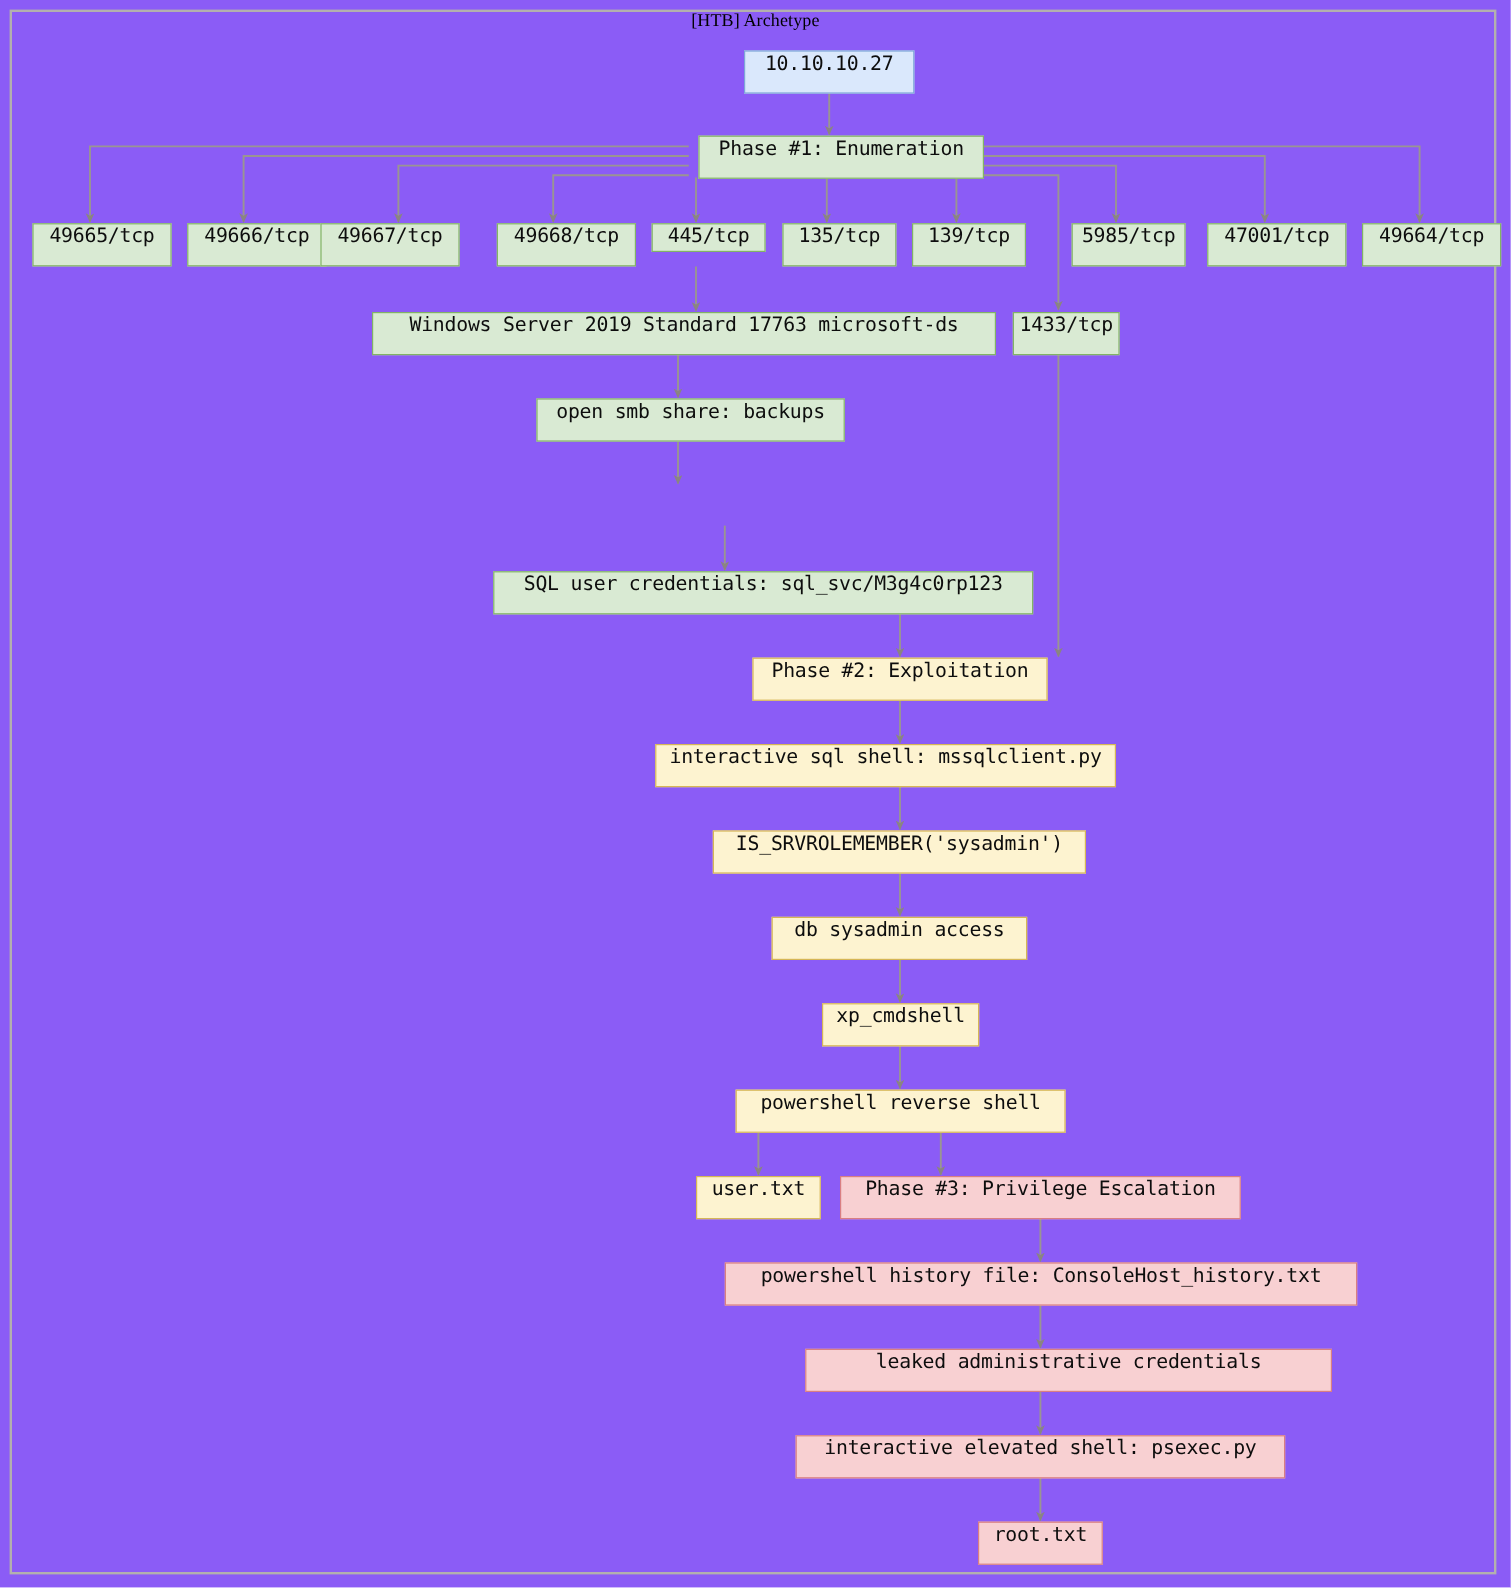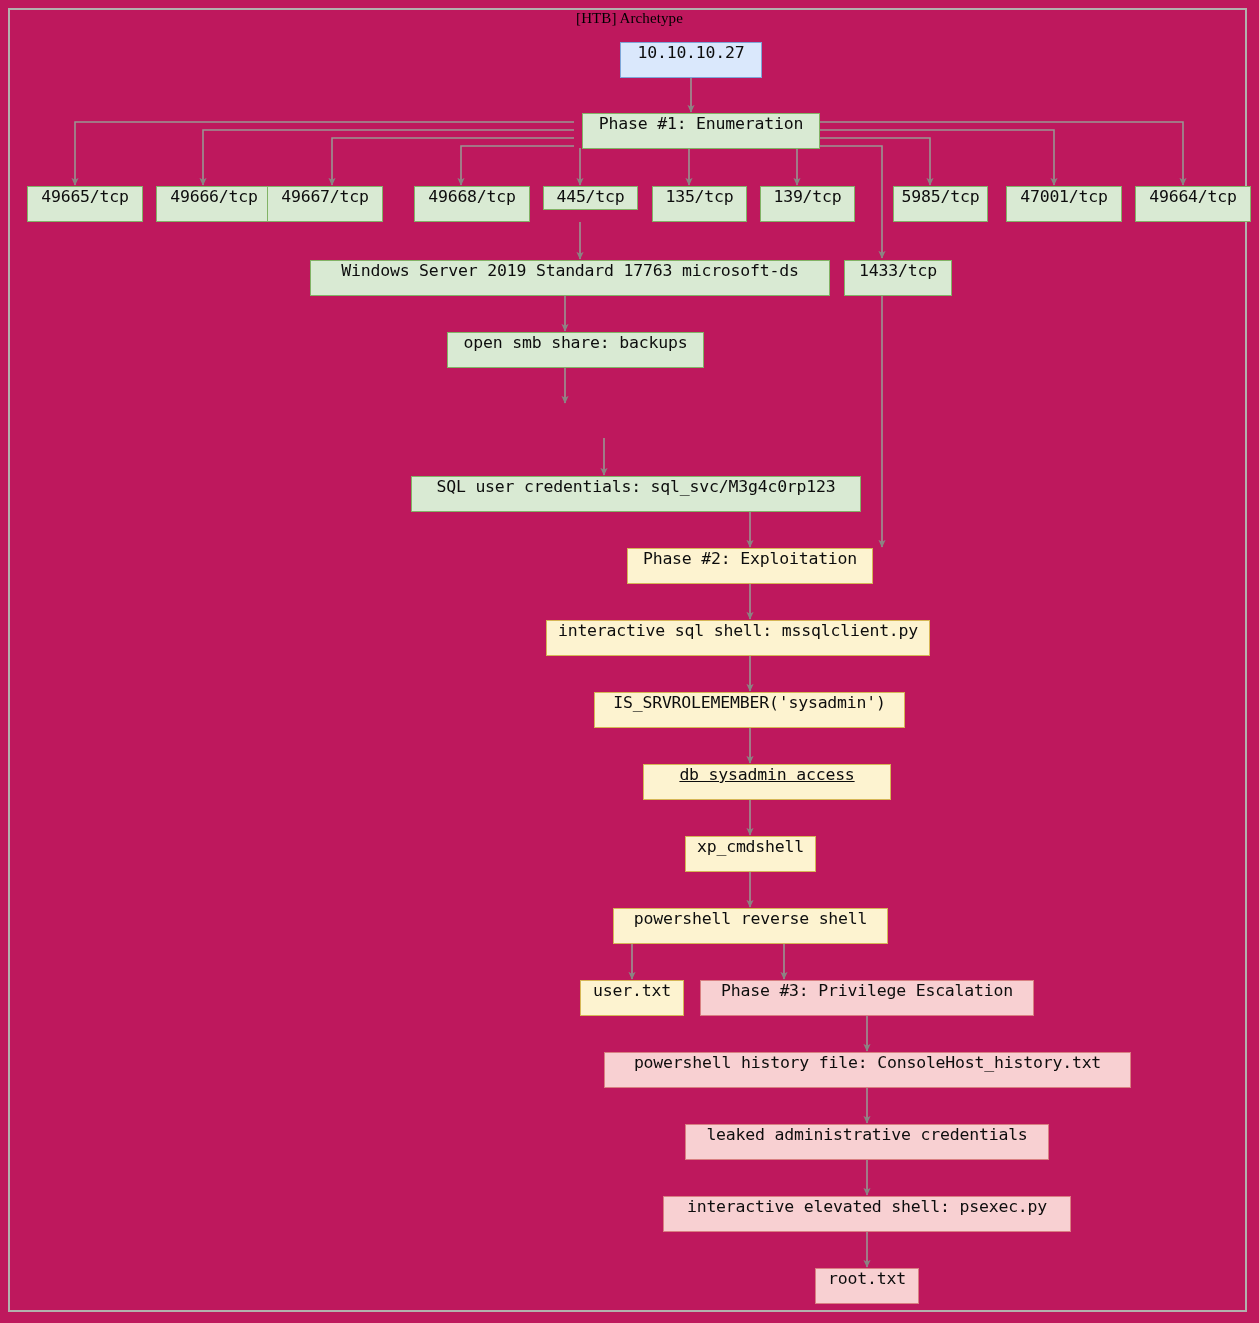--- a/index.html
+++ b/index.html
@@ -7,21 +7,21 @@
     padding: 0;
     background: #ffffff;
   }
   body {
     font-family: "Liberation Sans", sans-serif;
   }
   #canvas {
     position: relative;
     width: 1259px;
     height: 1323px;
-    background: #be185d;
+    background: #8b5cf6;
     overflow: hidden;
   }
   #diagram-frame {
     position: absolute;
     left: 8px;
     top: 8px;
     width: 1239px;
     height: 1304px;
     border: 2px solid #b3b0ae;
     box-sizing: border-box;
@@ -169,21 +169,21 @@
   <div class="node green" style="left:996px; top:186px; width:116px; height:36px;">
     <span>47001/tcp</span>
   </div>
   <div class="node green" style="left:1125px; top:186px; width:116px; height:36px;">
     <span>49664/tcp</span>
   </div>
 
   <div class="node green" style="left:300px; top:260px; width:520px; height:36px;">
     <span>Windows Server 2019 Standard 17763 microsoft-ds</span>
   </div>
-  <div class="node green" style="left:834px; top:260px; width:108px; height:36px;">
+  <div class="node green" style="left:834px; top:260px; width:89px; height:36px;">
     <span>1433/tcp</span>
   </div>
 
   <div class="node green" style="left:437px; top:332px; width:257px; height:36px;">
     <span>open smb share: backups</span>
   </div>
 
 
   <div class="node green" style="left:401px; top:476px; width:450px; height:36px;">
     <span>SQL user credentials: sql_svc/M3g4c0rp123</span>
@@ -194,21 +194,21 @@
   </div>
 
   <div class="node yellow" style="left:546px; top:620px; width:384px; height:36px;">
     <span>interactive sql shell: mssqlclient.py</span>
   </div>
 
   <div class="node yellow" style="left:594px; top:692px; width:311px; height:36px;">
     <span>IS_SRVROLEMEMBER('sysadmin')</span>
   </div>
 
-  <div class="node yellow" style="left:643px; top:764px; width:248px; height:36px;text-decoration:underline;">
+  <div class="node yellow" style="left:643px; top:764px; width:213px; height:36px;">
     <span>db sysadmin access</span>
   </div>
 
   <div class="node yellow" style="left:685px; top:836px; width:131px; height:36px;">
     <span>xp_cmdshell</span>
   </div>
 
   <div class="node yellow" style="left:613px; top:908px; width:275px; height:36px;">
     <span>powershell reverse shell</span>
   </div>
@@ -218,21 +218,21 @@
   </div>
 
   <div class="node red" style="left:700px; top:980px; width:334px; height:36px;">
     <span>Phase #3: Privilege Escalation</span>
   </div>
 
   <div class="node red" style="left:604px; top:1052px; width:527px; height:36px;">
     <span>powershell history file: ConsoleHost_history.txt</span>
   </div>
 
-  <div class="node red" style="left:685px; top:1124px; width:364px; height:36px;">
+  <div class="node red" style="left:671px; top:1124px; width:439px; height:36px;">
     <span>leaked administrative credentials</span>
   </div>
 
   <div class="node red" style="left:663px; top:1196px; width:408px; height:36px;">
     <span>interactive elevated shell: psexec.py</span>
   </div>
 
   <div class="node red" style="left:815px; top:1268px; width:104px; height:36px;">
     <span>root.txt</span>
   </div>

